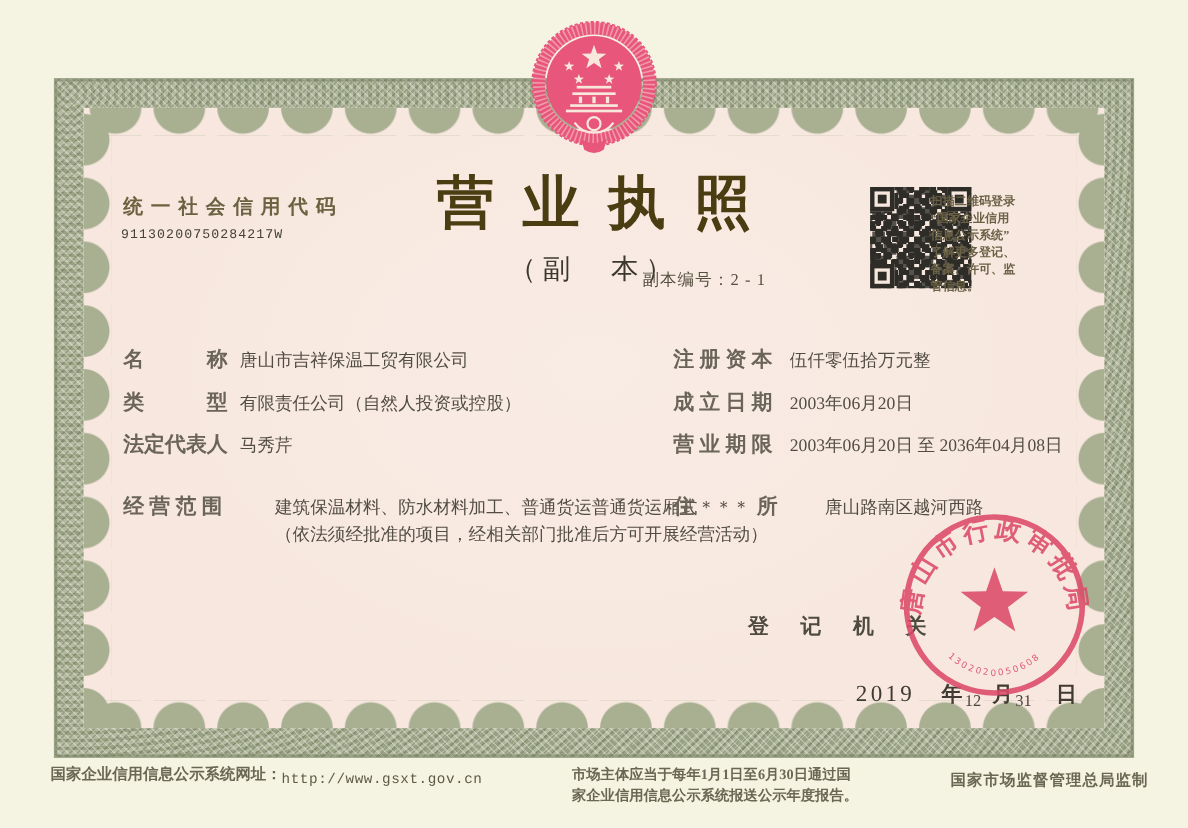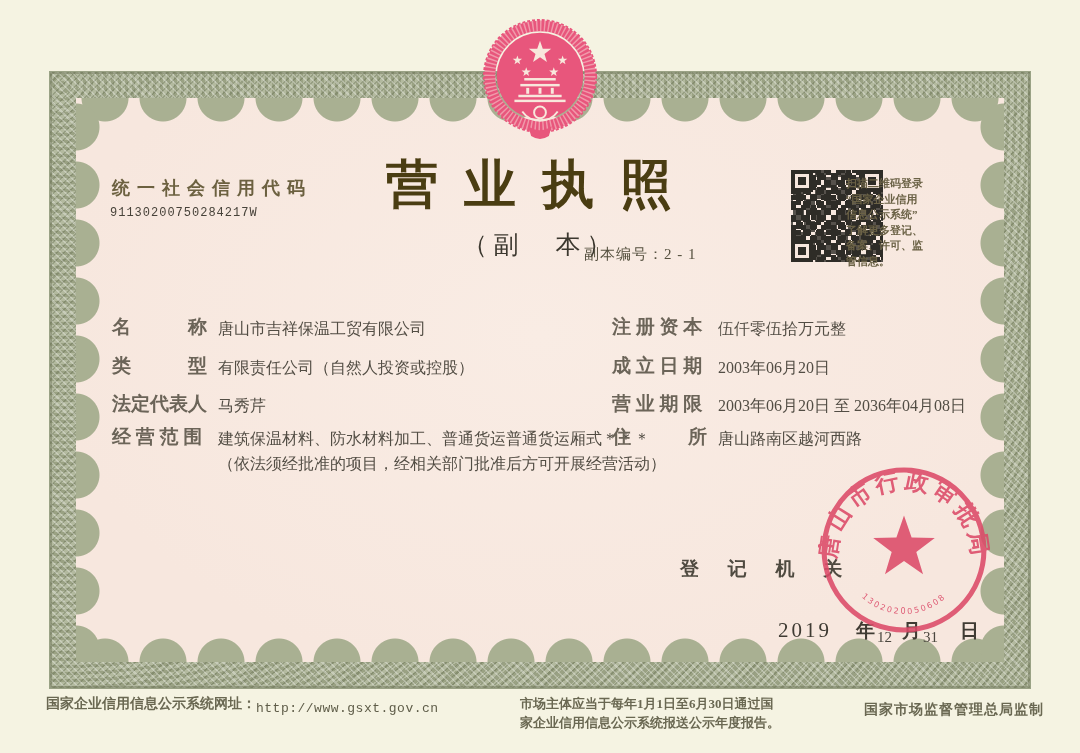--- a/index.html
+++ b/index.html
@@ -56,21 +56,21 @@
     position:absolute; left:112px; top:176px; z-index:3;
     font-size:18px; font-weight:bold; letter-spacing:7px; color:#6c6140;
   }
   .credit-code {
     position:absolute; left:110px; top:206px; z-index:3;
     font-family:"Liberation Mono","DejaVu Sans Mono",monospace;
     font-size:12px; letter-spacing:1px; color:#474239;
   }
   .title {
     position:absolute; left:360px; top:150px; width:360px; z-index:3;
-    text-align:left;
+    text-align:center;
     font-family:"DejaVu Sans","Liberation Sans",sans-serif;
     font-size:52px; font-weight:bold; color:#4a3d12;
     letter-spacing:26px; text-indent:26px;
   }
   .subtitle {
     position:absolute; left:370px; top:228px; width:340px; z-index:3;
     text-align:center; font-size:25px; font-weight:normal; color:#3c382f;
     letter-spacing:6px;
   }
   .copy-no {
@@ -103,21 +103,21 @@
     width:106px; flex:0 0 106px; white-space:nowrap;
   }
   .row .val {
     font-size:16px; color:#524d44; line-height:25px; padding-top:2px;
   }
   .rowsL .row { left:112px; }
   .rowsL .row .val { width:368px; }
   .rowsL .row.scope .val { width:455px; }
   .rowsR .row { left:612px; }
   .rowsR .row .val { width:300px; }
-  .r1 { top:314px; } .r2 { top:353px; } .r3 { top:391px; } .r4 { top:424px; }
+  .r1 { top:314px; } .r2 { top:353px; } .r3 { top:391px; } .r4 { top:447px;gap:32px; }
 
   
   .reg-label {
     position:absolute; left:680px; top:556px; z-index:3;
     font-size:19px; font-weight:bold; color:#4f4a40; letter-spacing:12px;
   }
   .seal { position:absolute; left:818px; top:464px; width:172px; height:172px; z-index:6; opacity:.88; }
   .issue-date {
     position:absolute; left:778px; top:618px; z-index:2;
     display:flex; align-items:baseline; color:#3f3b33;

